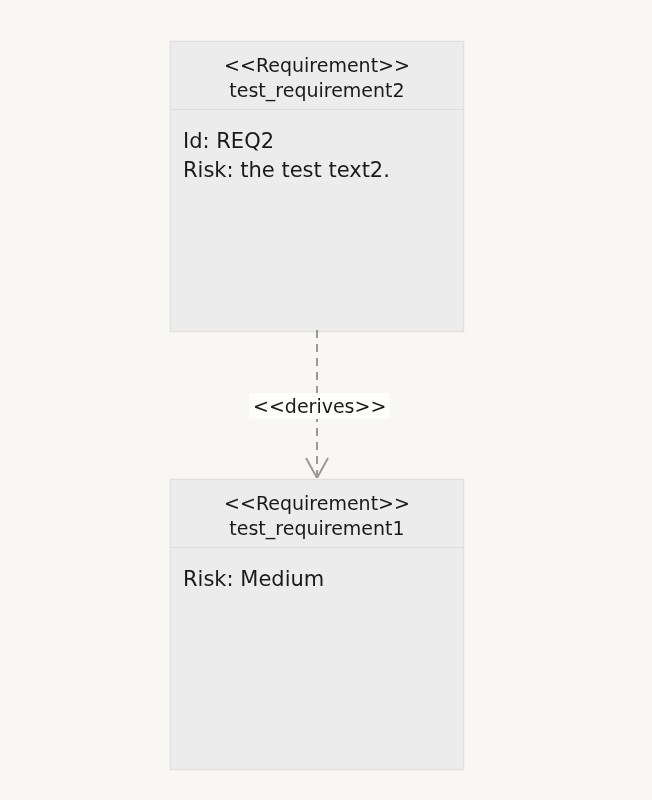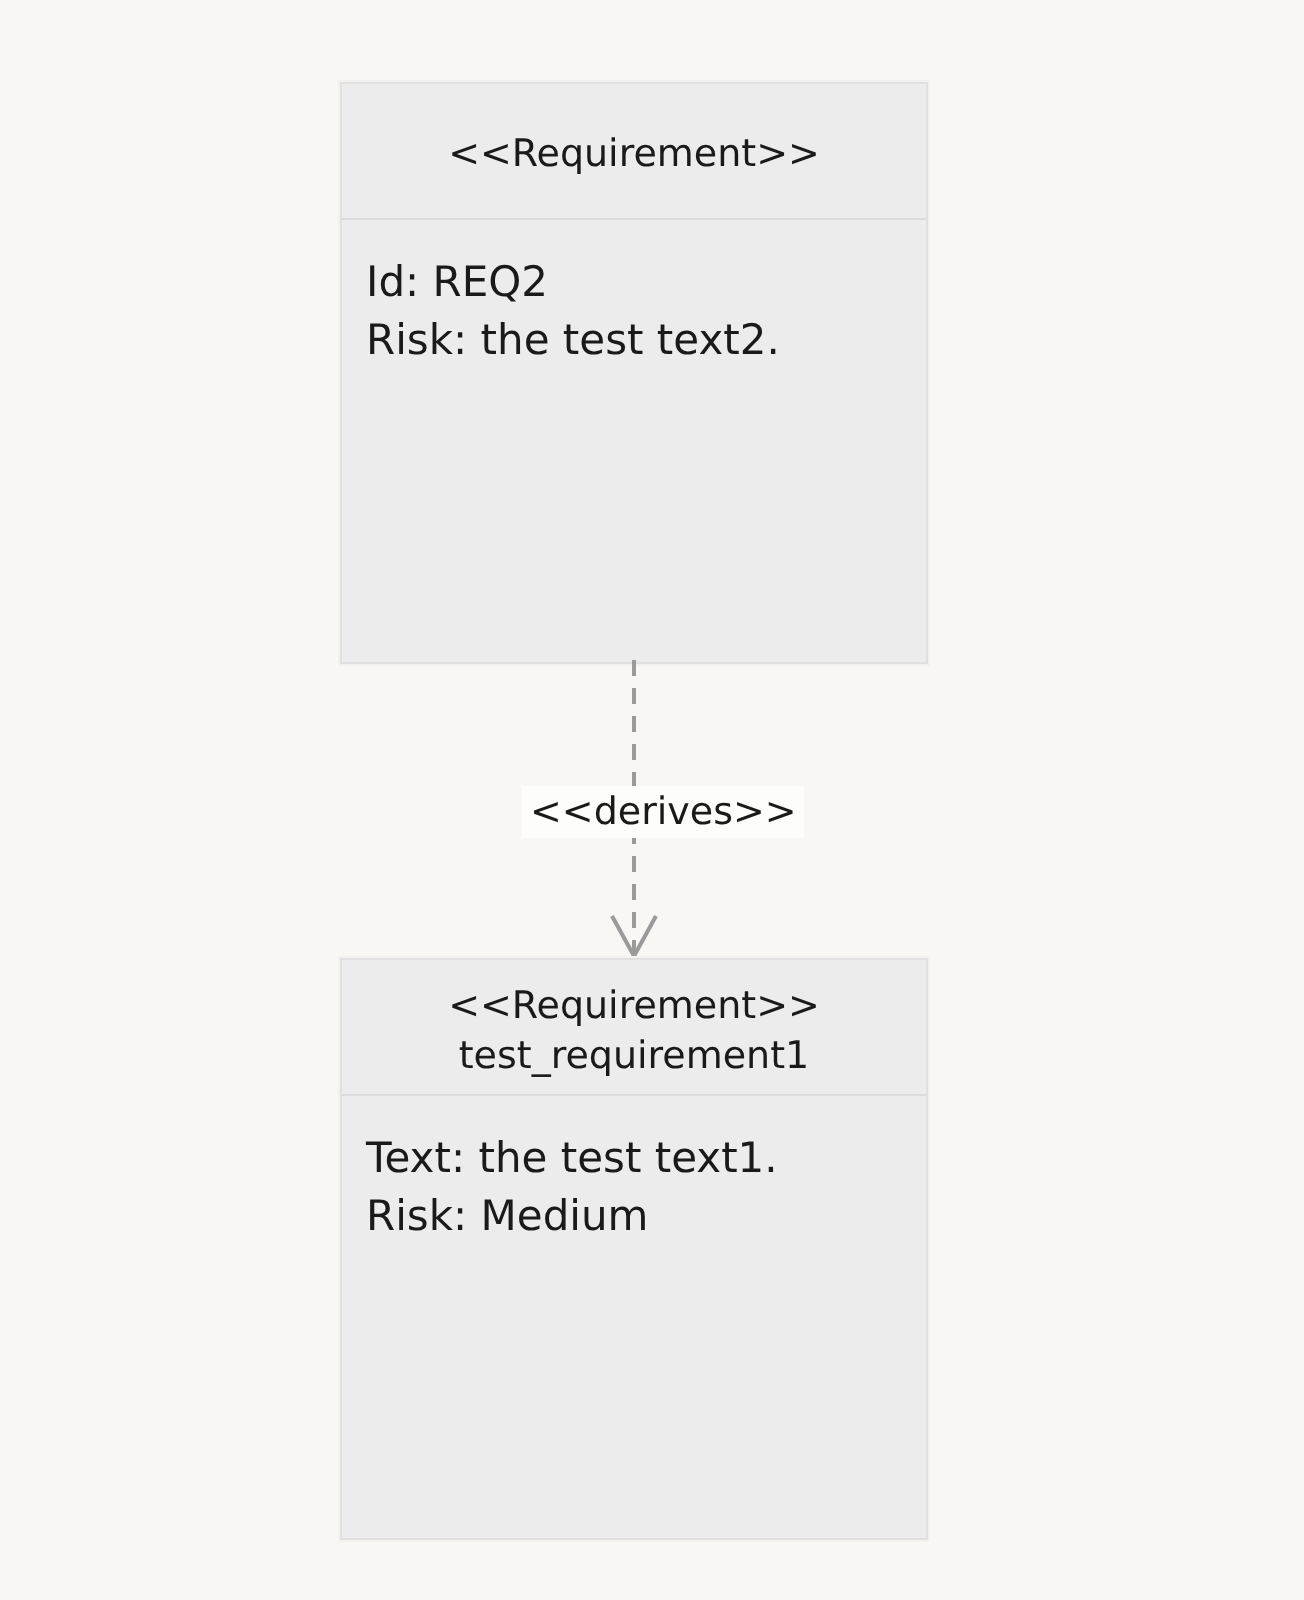--- a/index.html
+++ b/index.html
@@ -62,55 +62,55 @@
   
   #derive-connector {
     position: absolute;
     left: 280px;
     top: 330px;
     width: 76px;
     height: 152px;
   }
   #derive-label {
     position: absolute;
-    left: 261px;
+    left: 249px;
     top: 393px;
     padding: 1px 4px;
     background: #fdfdfb;
     color: #1a1a1a;
     font-size: 19px;
     line-height: 24px;
     white-space: nowrap;
   }
 </style>
 </head>
 <body>
 
 <div id="diagram-canvas">
 
   <div class="req-block" id="req-block-2">
     <div class="req-header">
       <div class="req-stereotype">&lt;&lt;Requirement&gt;&gt;</div>
+      <div class="req-title">test_requirement2</div>
     </div>
     <div class="req-body">
       <div class="req-attr">Id: REQ2</div>
       <div class="req-attr">Risk: the test text2.</div>
     </div>
   </div>
 
   <svg id="derive-connector" viewBox="0 0 76 152">
     <line x1="37" y1="0" x2="37" y2="148" stroke="#9a9a9a" stroke-width="2" stroke-dasharray="8 6"></line>
     <polyline points="26,128 37,148 48,128" fill="none" stroke="#9a9a9a" stroke-width="2"></polyline>
   </svg>
   <div id="derive-label">&lt;&lt;derives&gt;&gt;</div>
 
   <div class="req-block" id="req-block-1">
     <div class="req-header">
       <div class="req-stereotype">&lt;&lt;Requirement&gt;&gt;</div>
       <div class="req-title">test_requirement1</div>
     </div>
     <div class="req-body">
-      <div class="req-attr">Text: the test text1.</div>
       <div class="req-attr">Risk: Medium</div>
     </div>
   </div>
 
 </div>
 
 </body></html>

